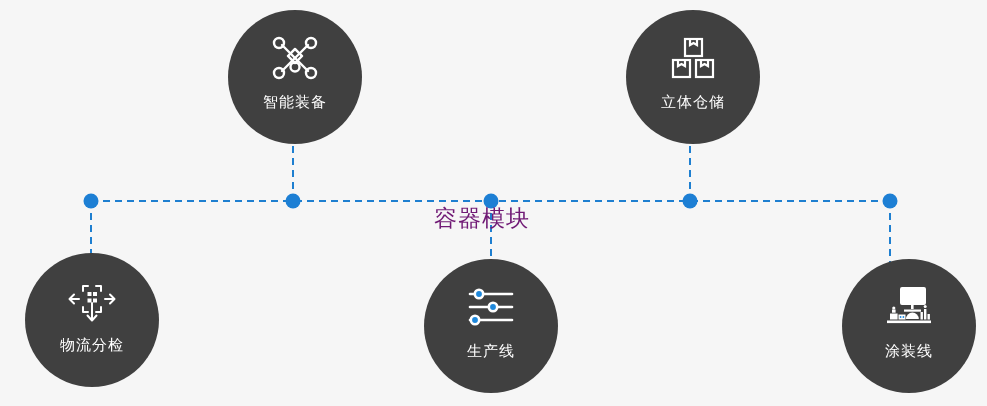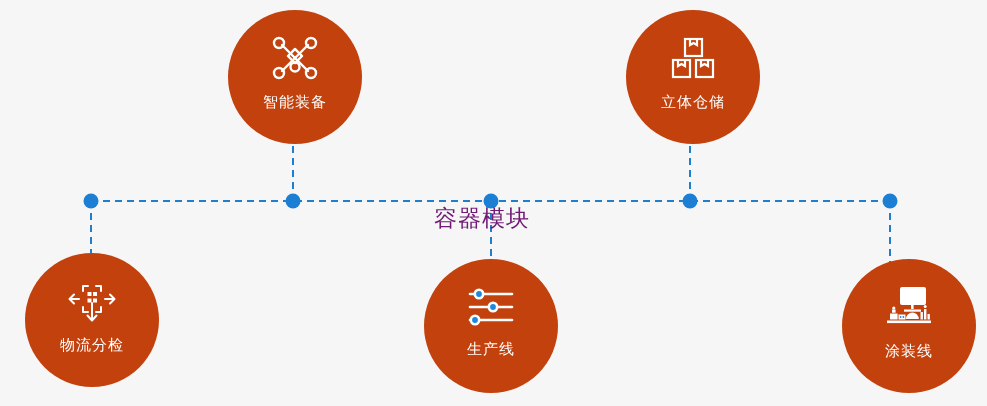--- a/index.html
+++ b/index.html
@@ -23,21 +23,21 @@
     color:#701a75;
     white-space:nowrap;
     user-select:none;
   }
 
   
   .node{
     position:absolute;
     width:134px;height:134px;
     border-radius:50%;
-    background:#c2410c;
+    background:#404040;
     display:flex;
     flex-direction:column;
     align-items:center;
     justify-content:flex-start;
     box-sizing:border-box;
   }
   .node .ico{
     margin-top:26px;
     width:50px;height:44px;
     display:block;
@@ -48,21 +48,21 @@
     color:#ffffff;
     letter-spacing:1px;
     line-height:1;
     white-space:nowrap;
   }
 
   
   #n-equip {left:228px; top:10px;}
   #n-store {left:626px; top:10px;}
   #n-sort  {left:25px;  top:253px;}
-  #n-prod  {left:424px; top:259px;font-family:Liberation Mono, monospace;}
+  #n-prod  {left:424px; top:259px;}
   #n-paint {left:842px; top:259px;}
 </style>
 </head>
 <body>
 
 <div id="stage">
 
   <svg id="wires" viewBox="0 0 987 406" xmlns="http://www.w3.org/2000/svg">
 
     <line x1="91" y1="201" x2="890" y2="201" stroke="#1e7fd0" stroke-width="2" stroke-dasharray="7 5"></line>

